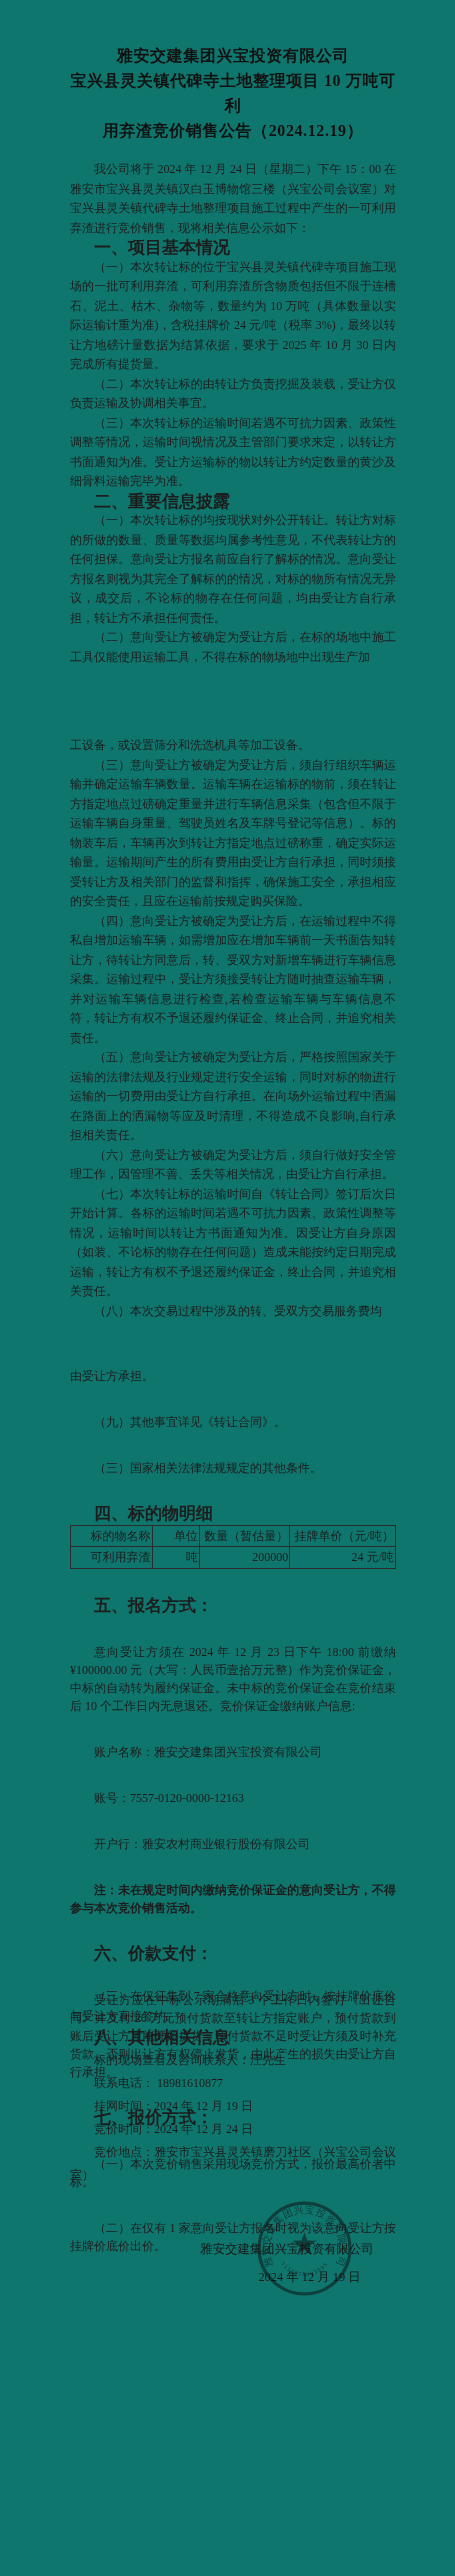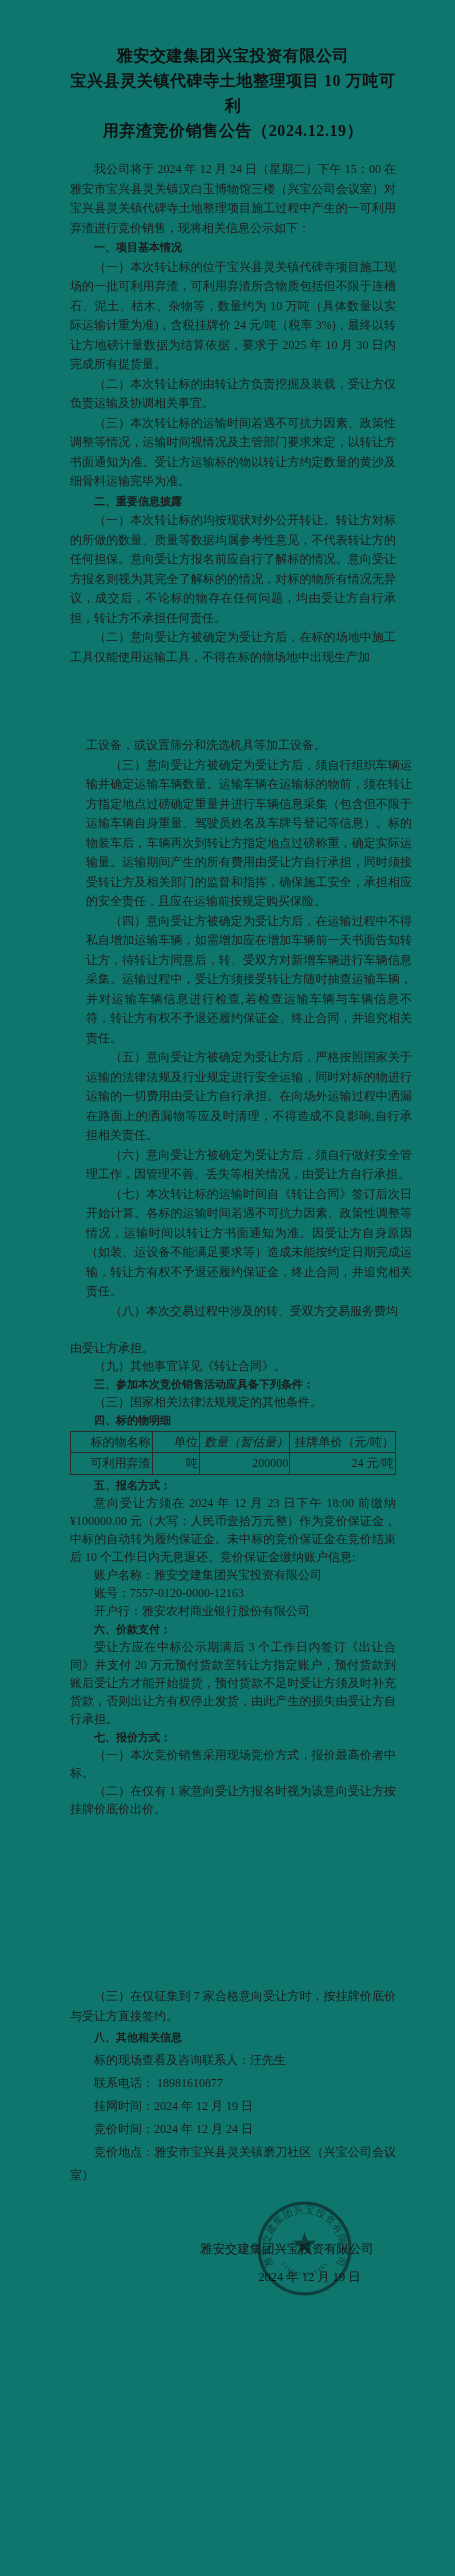--- a/index.html
+++ b/index.html
@@ -6,46 +6,46 @@
   body{
     width:456px;
     background:#ffffff;
     font-family:"Liberation Serif","DejaVu Serif",serif;
     color:#1c1c1c;
     -webkit-font-smoothing:antialiased;
   }
   .scan{width:456px;height:2576px;background:#0f766e;overflow:hidden;}
   .page{position:relative;box-sizing:border-box;}
   #page1{height:661px;padding-top:43px;}
-  #page2{height:661px;padding-top:75px;margin-left:16px;}
+  #page2{height:661px;padding-top:75px;}
   #page3{height:632px;padding-top:17px;}
   #page4{height:623px;padding-top:33px;}
   .col{width:326px;margin-left:70px;}
   .doc-title{
     font-size:16px;font-weight:bold;text-align:center;
     line-height:25px;letter-spacing:0.6px;color:#111;
   }
   .doc-title div{min-height:25px;}
   p{margin:0;font-size:12px;text-align:justify;color:#1c1c1c;}
   .pg12 p{line-height:19.5px;}
-  .pg3 p{line-height:18px;}
+  .pg3 p{line-height:18px;margin-top:28px;}
   .pg4 p{line-height:23px;}
   .indent{text-indent:24px;}
-  .h{font-weight:bold;font-family:"Liberation Sans","DejaVu Sans",sans-serif;font-size:11px;}
+  .h{font-weight:bold;font-family:"Liberation Sans","DejaVu Sans",sans-serif;font-size:17px;}
   .bold{font-weight:bold;}
   .intro-gap{margin-top:17px;}
   table.items{
     border-collapse:collapse;width:326px;margin:2.3px 0 1.1px 0;
     font-size:12px;table-layout:fixed;
   }
   table.items td{
     border:0.9px solid #2b2b2b;text-align:right;height:19px;
     padding:0.6px 1.1px;overflow:hidden;white-space:nowrap;
   }
-  .cw1{width:25.1%;}.cw2{width:14.2%;}.cw3{width:27.9%;font-style:italic;}.cw4{width:32.8%;}
+  .cw1{width:25.1%;}.cw2{width:14.2%;}.cw3{width:27.9%;}.cw4{width:32.8%;}
   .sig-company{
     position:absolute;top:287px;left:195px;width:184px;
     text-align:center;font-size:12.4px;color:#171717;
   }
   .sig-date{
     position:absolute;top:315px;left:245px;width:129px;
     text-align:center;font-size:12.4px;color:#171717;
   }
   .stamp{
     position:absolute;top:244px;left:254px;width:101px;height:101px;
@@ -75,30 +75,29 @@
     </div>
   </div>
 
   <div class="page pg12" id="page2">
     <div class="col">
       <p>工设备，或设置筛分和洗选机具等加工设备。</p>
       <p class="indent">（三）意向受让方被确定为受让方后，须自行组织车辆运输并确定运输车辆数量。运输车辆在运输标的物前，须在转让方指定地点过磅确定重量并进行车辆信息采集（包含但不限于运输车辆自身重量、驾驶员姓名及车牌号登记等信息）。标的物装车后，车辆再次到转让方指定地点过磅称重，确定实际运输量。运输期间产生的所有费用由受让方自行承担，同时须接受转让方及相关部门的监督和指挥，确保施工安全，承担相应的安全责任，且应在运输前按规定购买保险。</p>
       <p class="indent">（四）意向受让方被确定为受让方后，在运输过程中不得私自增加运输车辆，如需增加应在增加车辆前一天书面告知转让方，待转让方同意后，转、受双方对新增车辆进行车辆信息采集。运输过程中，受让方须接受转让方随时抽查运输车辆，并对运输车辆信息进行检查,若检查运输车辆与车辆信息不符，转让方有权不予退还履约保证金、终止合同，并追究相关责任。</p>
       <p class="indent">（五）意向受让方被确定为受让方后，严格按照国家关于运输的法律法规及行业规定进行安全运输，同时对标的物进行运输的一切费用由受让方自行承担。在向场外运输过程中洒漏在路面上的洒漏物等应及时清理，不得造成不良影响,自行承担相关责任。</p>
       <p class="indent">（六）意向受让方被确定为受让方后，须自行做好安全管理工作，因管理不善、丢失等相关情况，由受让方自行承担。</p>
-      <p class="indent">（七）本次转让标的运输时间自《转让合同》签订后次日开始计算。各标的运输时间若遇不可抗力因素、政策性调整等情况，运输时间以转让方书面通知为准。因受让方自身原因（如装、运设备不能满足要求等）造成未能按约定日期完成运输，转让方有权不予退还履约保证金，终止合同，并追究相关责任。</p>
+      <p class="indent">（七）本次转让标的运输时间自《转让合同》签订后次日开始计算。各标的运输时间若遇不可抗力因素、政策性调整等情况，运输时间以转让方书面通知为准。因受让方自身原因（如装、不论标的物存在任何问题）造成未能按约定日期完成运输，转让方有权不予退还履约保证金，终止合同，并追究相关责任。</p>
       <p class="indent">（八）本次交易过程中涉及的转、受双方交易服务费均</p>
     </div>
   </div>
 
   <div class="page pg3" id="page3">
     <div class="col">
       <p>由受让方承担。</p>
       <p class="indent">（九）其他事宜详见《转让合同》。</p>
-      <p class="indent h">三、参加本次竞价销售活动应具备下列条件：</p>
       <p class="indent">（三）国家相关法律法规规定的其他条件。</p>
       <p class="indent h">四、标的物明细</p>
       <table class="items">
         <tbody>
           <tr>
             <td class="cw1">标的物名称</td>
             <td class="cw2">单位</td>
             <td class="cw3">数量（暂估量）</td>
             <td class="cw4">挂牌单价（元/吨）</td>
           </tr>
@@ -108,20 +107,21 @@
             <td>200000</td>
             <td>24 元/吨</td>
           </tr>
         </tbody>
       </table>
       <p class="indent h">五、报名方式：</p>
       <p class="indent">意向受让方须在 2024 年 12 月 23 日下午 18:00 前缴纳 ¥100000.00 元（大写：人民币壹拾万元整）作为竞价保证金，中标的自动转为履约保证金。未中标的竞价保证金在竞价结束后 10 个工作日内无息退还。竞价保证金缴纳账户信息:</p>
       <p class="indent">账户名称：雅安交建集团兴宝投资有限公司</p>
       <p class="indent">账号：7557-0120-0000-12163</p>
       <p class="indent">开户行：雅安农村商业银行股份有限公司</p>
+      <p class="indent bold">注：未在规定时间内缴纳竞价保证金的意向受让方，不得参与本次竞价销售活动。</p>
       <p class="indent h">六、价款支付：</p>
       <p class="indent">受让方应在中标公示期满后 3 个工作日内签订《出让合同》并支付 20 万元预付货款至转让方指定账户，预付货款到账后受让方才能开始提货，预付货款不足时受让方须及时补充货款，否则出让方有权停止发货，由此产生的损失由受让方自行承担。</p>
       <p class="indent h">七、报价方式：</p>
       <p class="indent">（一）本次竞价销售采用现场竞价方式，报价最高价者中标。</p>
       <p class="indent">（二）在仅有 1 家意向受让方报名时视为该意向受让方按挂牌价底价出价。</p>
     </div>
   </div>
 
   <div class="page pg4" id="page4">
     <div class="col">

